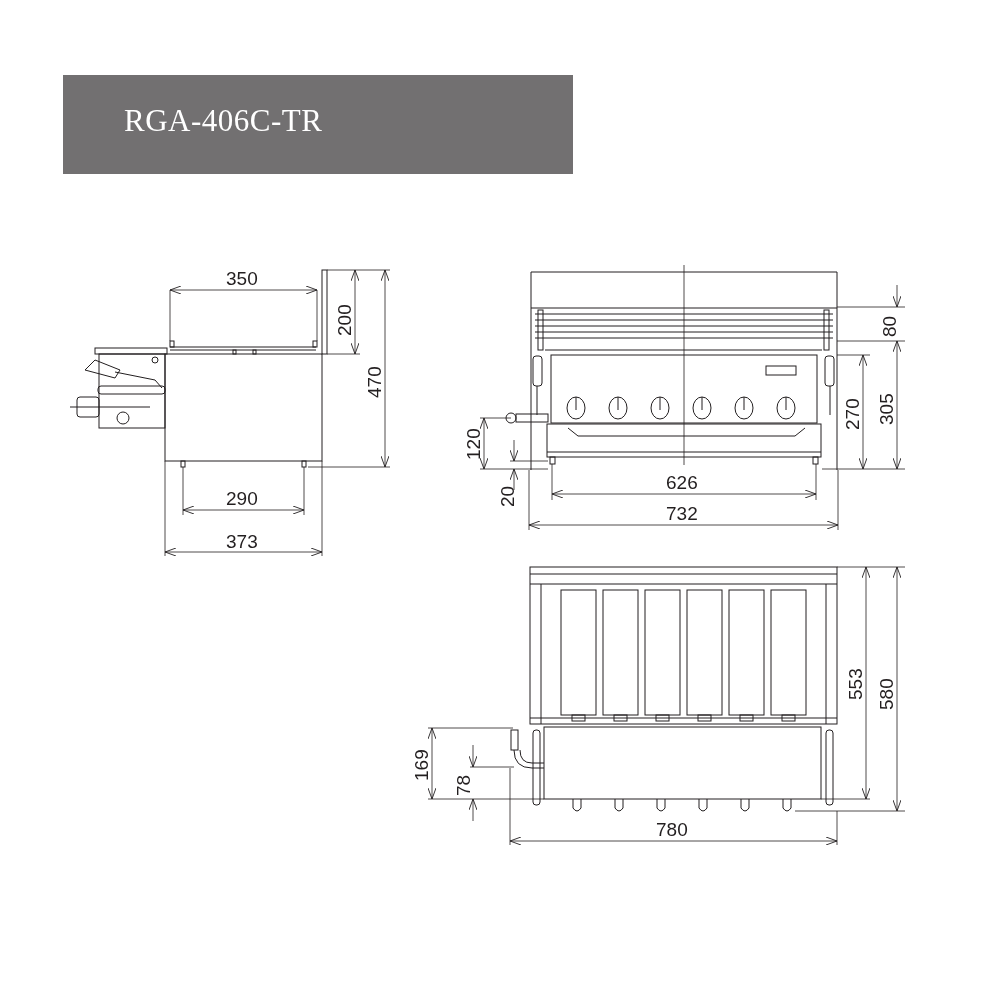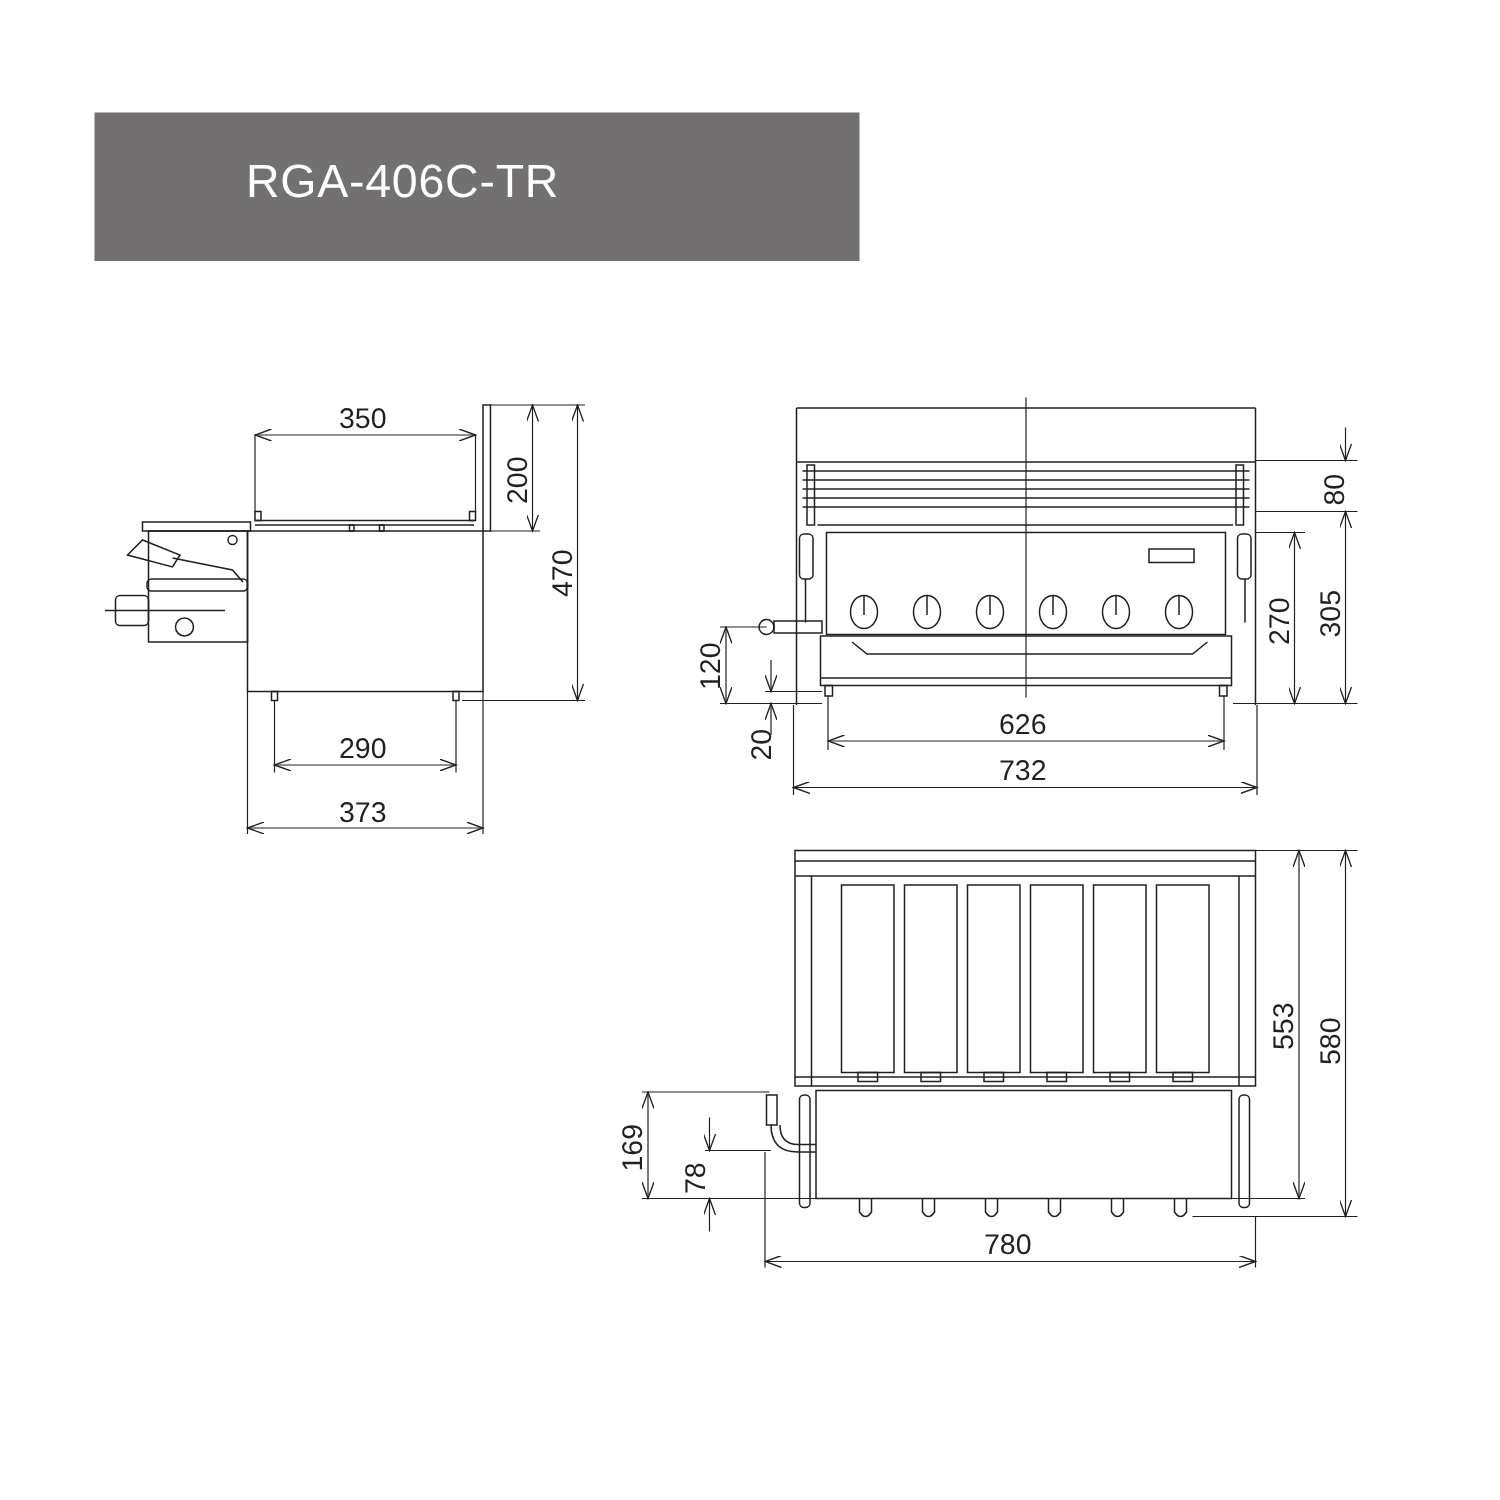--- a/index.html
+++ b/index.html
@@ -1,18 +1,18 @@
 <!DOCTYPE html>
 <html><head>
 <meta charset="utf-8">
 <style>
   html, body { margin:0; padding:0; background:#ffffff; }
   body { width:1000px; height:1000px; position:relative; overflow:hidden; font-family:"Liberation Sans", sans-serif; }
   .title-banner { position:absolute; left:63px; top:75px; width:510px; height:99px; background:#727071; }
-  .title-text { position:absolute; left:124px; top:103px; color:#ffffff; font-size:31px; letter-spacing:0.5px; font-family:Liberation Sans, sans-serif;margin-left:40px; }
+  .title-text { position:absolute; left:124px; top:103px; color:#ffffff; font-size:31px; letter-spacing:0.5px; font-family:Liberation Serif, serif; }
   svg { position:absolute; left:0; top:0; }
   .dim { font-family:"Liberation Sans", sans-serif; font-size:19px; fill:#231f20; }
 </style>
 </head>
 <body>
 
 <div class="title-banner"></div>
 <div class="title-text">RGA-406C-TR</div>
 
 <svg width="1000" height="1000" viewBox="0 0 1000 1000">

